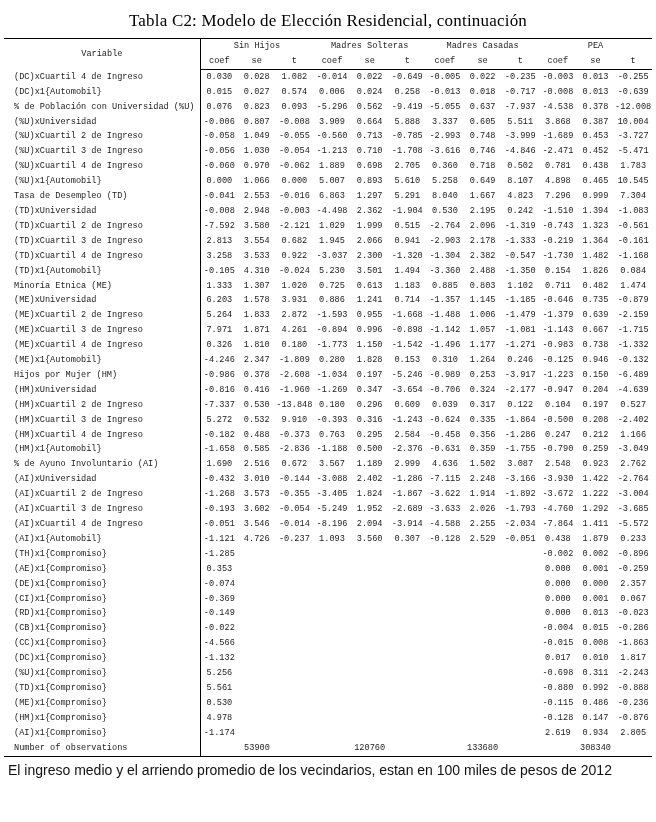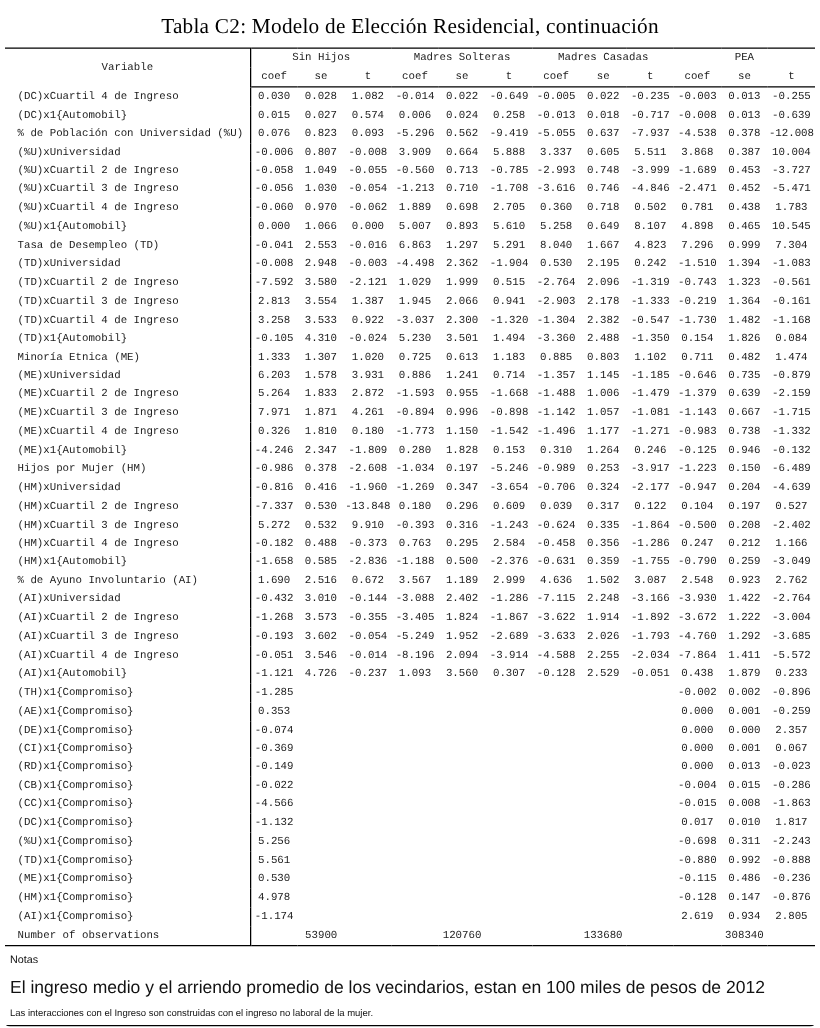--- a/index.html
+++ b/index.html
@@ -249,21 +249,21 @@
           <td class="num">2.096</td>
           <td class="num">-1.319</td>
           <td class="num">-0.743</td>
           <td class="num">1.323</td>
           <td class="num">-0.561</td>
         </tr>
         <tr>
           <td class="var varcol">(TD)xCuartil 3 de Ingreso</td>
           <td class="num">2.813</td>
           <td class="num">3.554</td>
-          <td class="num">1.387</td>
+          <td class="num">0.682</td>
           <td class="num">1.945</td>
           <td class="num">2.066</td>
           <td class="num">0.941</td>
           <td class="num">-2.903</td>
           <td class="num">2.178</td>
           <td class="num">-1.333</td>
           <td class="num">-0.219</td>
           <td class="num">1.364</td>
           <td class="num">-0.161</td>
         </tr>
@@ -768,18 +768,16 @@
         <td class="var varcol">Number of observations</td>
         <td class="obs" colspan="3">53900</td>
         <td class="obs" colspan="3">120760</td>
         <td class="obs" colspan="3">133680</td>
         <td class="obs" colspan="3">308340</td>
       </tr>
     </tfoot>
   </table>
 
   <div class="notes">
-    <div class="nh">Notas</div>
     <div class="n1">El ingreso medio y el arriendo promedio de los vecindarios, estan en 100 miles de pesos de 2012</div>
-    <div class="n2">Las interacciones con el Ingreso son construidas con el ingreso no laboral de la mujer.</div>
   </div>
 
 </div>
 
 </body></html>

